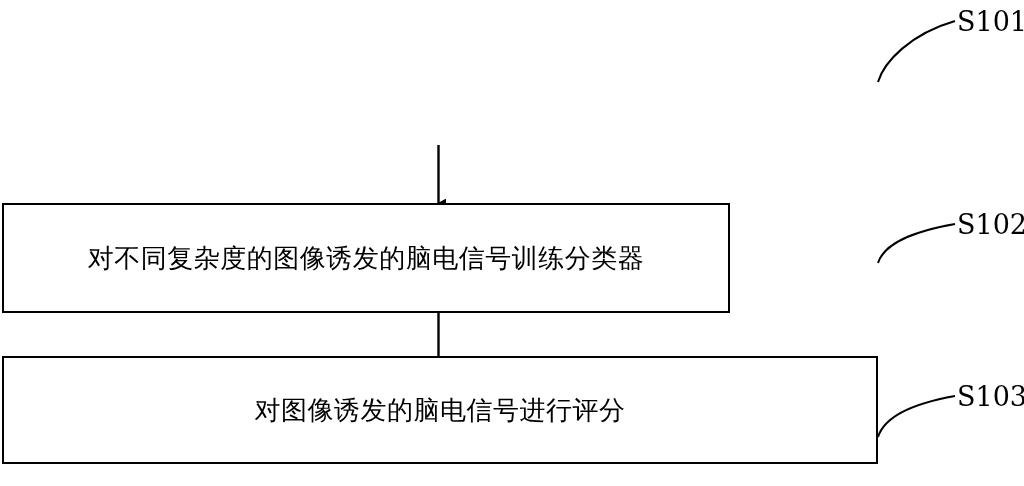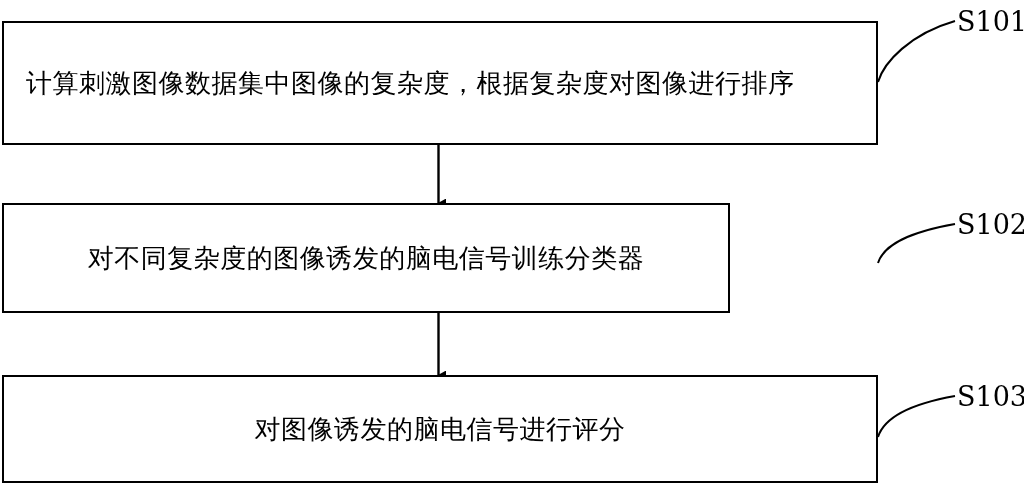--- a/index.html
+++ b/index.html
@@ -44,21 +44,21 @@
     font-family: "DejaVu Sans", sans-serif;
     font-size: 26px;
     line-height: 40px;
     color: #000000;
     text-align: center;
     letter-spacing: 0.5px;
     word-break: break-all;
   }
   #box-1 { left: 2px;  top: 21px;  width: 876px; height: 124px; }
   #box-2 { left: 2px;  top: 203px; width: 728px; height: 110px; }
-  #box-3 { left: 2px;  top: 375px; width: 876px; height: 108px; }
+  #box-3 { left: 2px;  top: 356px; width: 876px; height: 108px; }
 
   #box-1 .step-text {
     text-align: left;
     padding-left: 22px;
     padding-right: 14px;
   }
 
   .step-label {
     position: absolute;
     font-family: "DejaVu Serif", serif;
@@ -88,23 +88,20 @@
 
     <line x1="438.5" y1="313" x2="438.5" y2="375" stroke="#000000" stroke-width="2.4" marker-end="url(#arrowhead)"></line>
 
     <path d="M 878 82 C 884 62 910 34 955 21" fill="none" stroke="#000000" stroke-width="2"></path>
 
     <path d="M 878 263 C 884 244 910 232 955 224" fill="none" stroke="#000000" stroke-width="2"></path>
 
     <path d="M 878 437 C 884 418 910 404 955 396" fill="none" stroke="#000000" stroke-width="2"></path>
   </svg>
 
-  <div class="step-box" id="box-1">
-    <span class="step-text">计算刺激图像数据集中图像的复杂度，根据复杂度对图像进行排序</span>
-  </div>
 
   <div class="step-box" id="box-2">
     <span class="step-text">对不同复杂度的图像诱发的脑电信号训练分类器</span>
   </div>
 
   <div class="step-box" id="box-3">
     <span class="step-text">对图像诱发的脑电信号进行评分</span>
   </div>
 
   <div class="step-label" id="label-1">S101</div>

